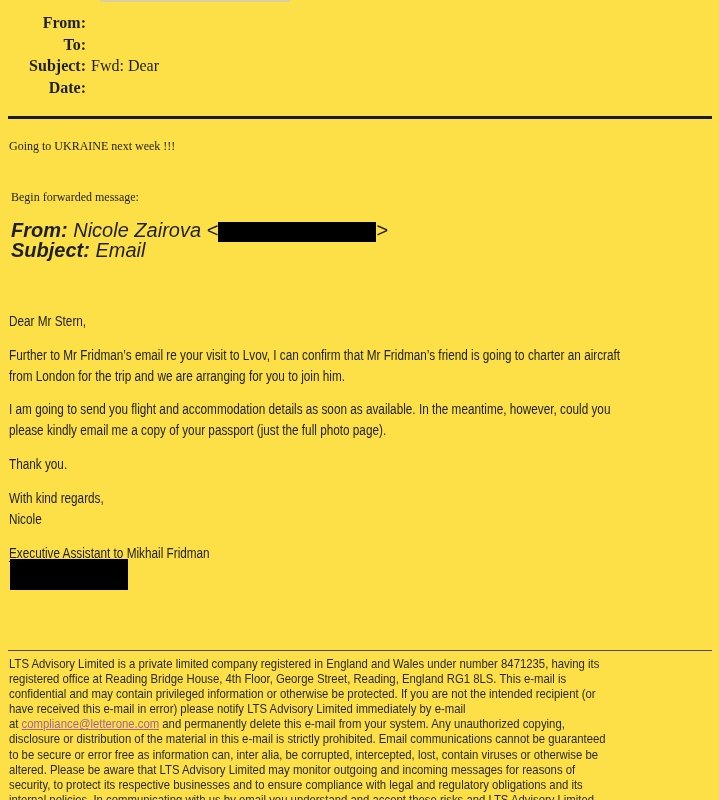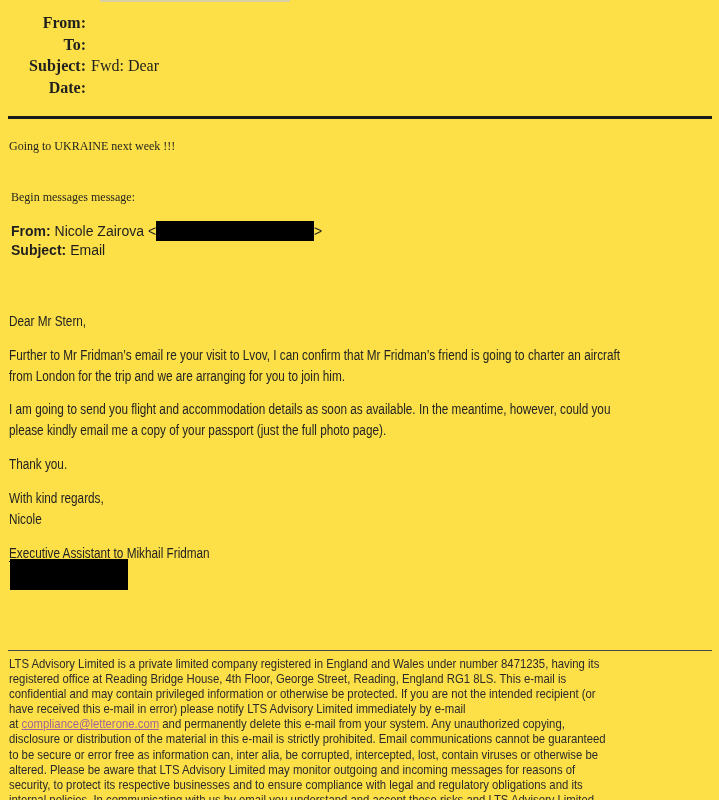--- a/index.html
+++ b/index.html
@@ -23,21 +23,21 @@
   .r-fwd-from{width:158px;height:20px;vertical-align:-5px;}
   .r-fwd-to{width:166px;height:30px;vertical-align:top;margin-top:-2px;}
 
   .rule-thick{position:absolute;left:8px;right:7px;top:116px;height:3px;background:#1a1a1a;}
   .rule-thin{position:absolute;left:8px;right:7px;top:650px;height:1px;background:#4a4a4a;}
 
   .headline{position:absolute;left:9px;top:139px;}
   .begin-fwd{position:absolute;left:11px;top:190px;}
 
   
-  .fwd-block{position:absolute;left:11px;top:221px;font-size:14px;}
+  .fwd-block{position:absolute;left:11px;top:221px;font-size:20px;font-style:italic;}
   .fwd-row{height:19.5px;line-height:19.5px;white-space:nowrap;}
   .fwd-row .lbl{font-weight:700;}
   .blue-tick{display:inline-block;width:5px;height:12px;border-bottom:2px solid #3b55c0;margin-right:1px;}
 
   
   .msg-line{
     position:absolute;left:9px;height:21px;line-height:21px;font-size:14px;
     white-space:nowrap;transform:scaleX(0.84);transform-origin:left center;color:#222;
   }
   .m-greet{top:311px;} .m-p1a{top:345px;} .m-p1b{top:366px;}
@@ -71,21 +71,21 @@
       <span class="hdr-value">Fwd: Dear</span>
     </div>
     <div class="hdr-row">
       <span class="hdr-label">Date:</span>
     </div>
   </div>
 
   <div class="rule-thick"></div>
 
   <div class="headline serif">Going to UKRAINE next week !!!</div>
-  <div class="begin-fwd serif">Begin messages message:</div>
+  <div class="begin-fwd serif">Begin forwarded message:</div>
 
   <div class="fwd-block">
     <div class="fwd-row">
       <span class="lbl">From:</span>
       <span>Nicole Zairova &lt;</span><span class="redact r-fwd-from"></span><span>&gt;</span>
     </div>
     <div class="fwd-row">
       <span class="lbl">Subject:</span>
       <span>Email</span>
     </div>

